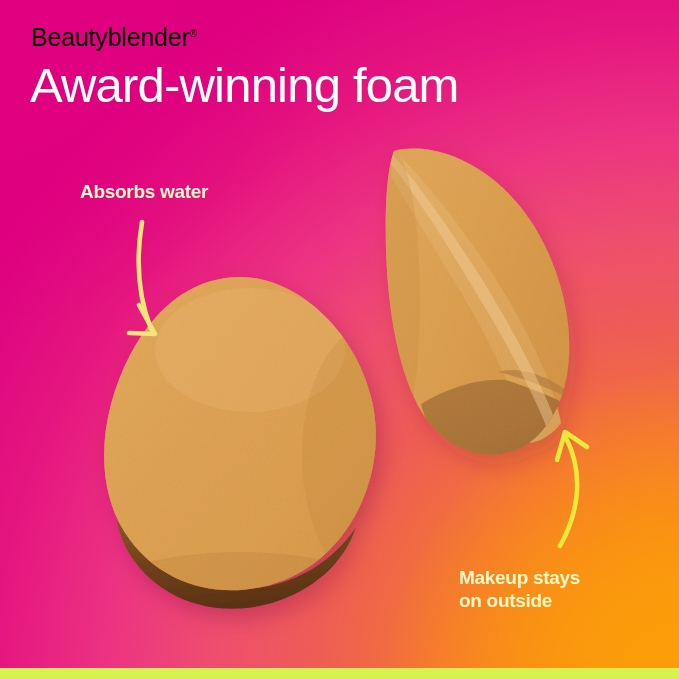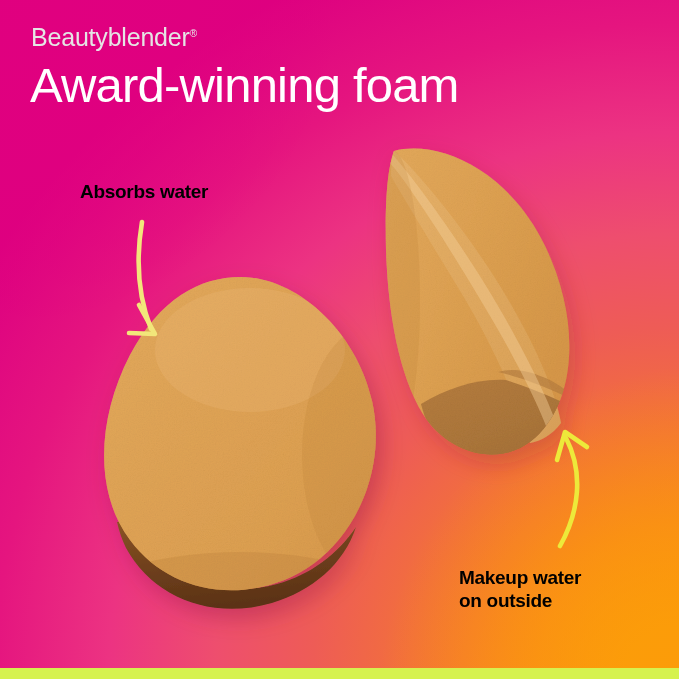--- a/index.html
+++ b/index.html
@@ -45,21 +45,21 @@
     bottom: 0;
     height: 11px;
     background: #D6F24E;
   }
 
   
   .brand {
     position: absolute;
     left: 31px;
     top: 25px;
-    color: #e5e5e5;
+    color: #000000;
     font-size: 25px;
     font-weight: 400;
     letter-spacing: -0.2px;
     line-height: 1;
     white-space: nowrap;
   }
   .brand .reg {
     font-size: 10px;
     vertical-align: 9px;
     letter-spacing: 0;
@@ -72,21 +72,21 @@
     color: #ffffff;
     font-size: 49px;
     font-weight: 400;
     letter-spacing: -0.8px;
     line-height: 1.15;
     white-space: nowrap;
   }
 
   .callout {
     position: absolute;
-    color: #000000;
+    color: #fef9c3;
     font-weight: 700;
     font-size: 19px;
     line-height: 1.22;
     letter-spacing: -0.3px;
     white-space: pre-line;
   }
   .callout-left {
     left: 80px;
     top: 180px;
   }
@@ -254,17 +254,17 @@
       <path d="M557,460 L565,432 L587,447" fill="none" stroke="#EDE93A" stroke-width="4.6" stroke-linecap="round" stroke-linejoin="round"></path>
     </g>
   </svg>
 
   <div class="brand"><span>Beautyblender</span><span class="reg">®</span></div>
 
   <div class="headline">Award-winning foam</div>
 
   <div class="callout callout-left">Absorbs water</div>
 
-  <div class="callout callout-right">Makeup water
+  <div class="callout callout-right">Makeup stays
 on outside</div>
 
   <div class="lime-bar"></div>
 </div>
 
 </body></html>

